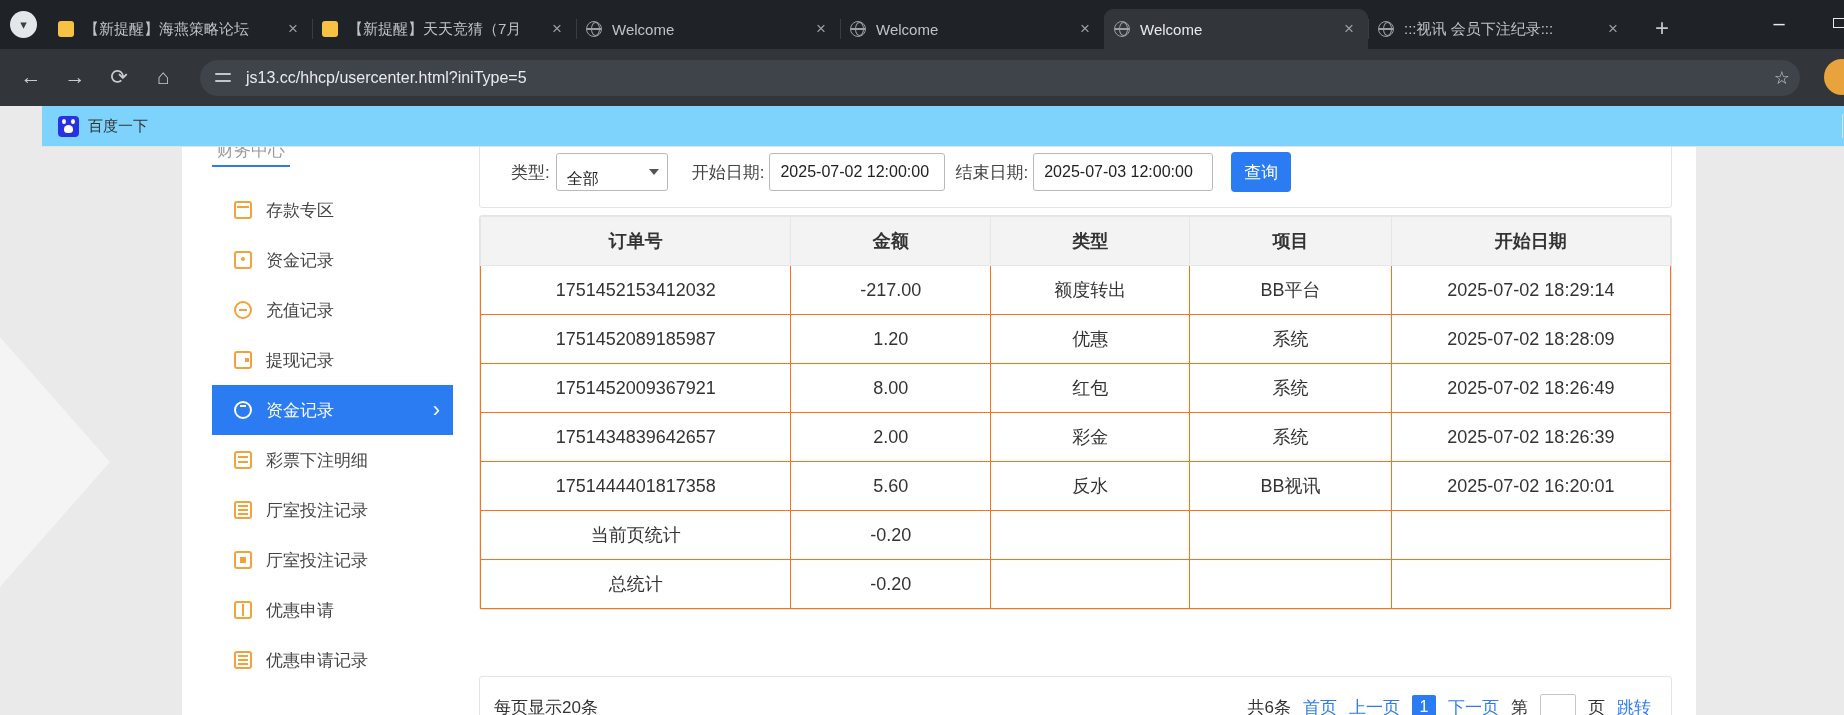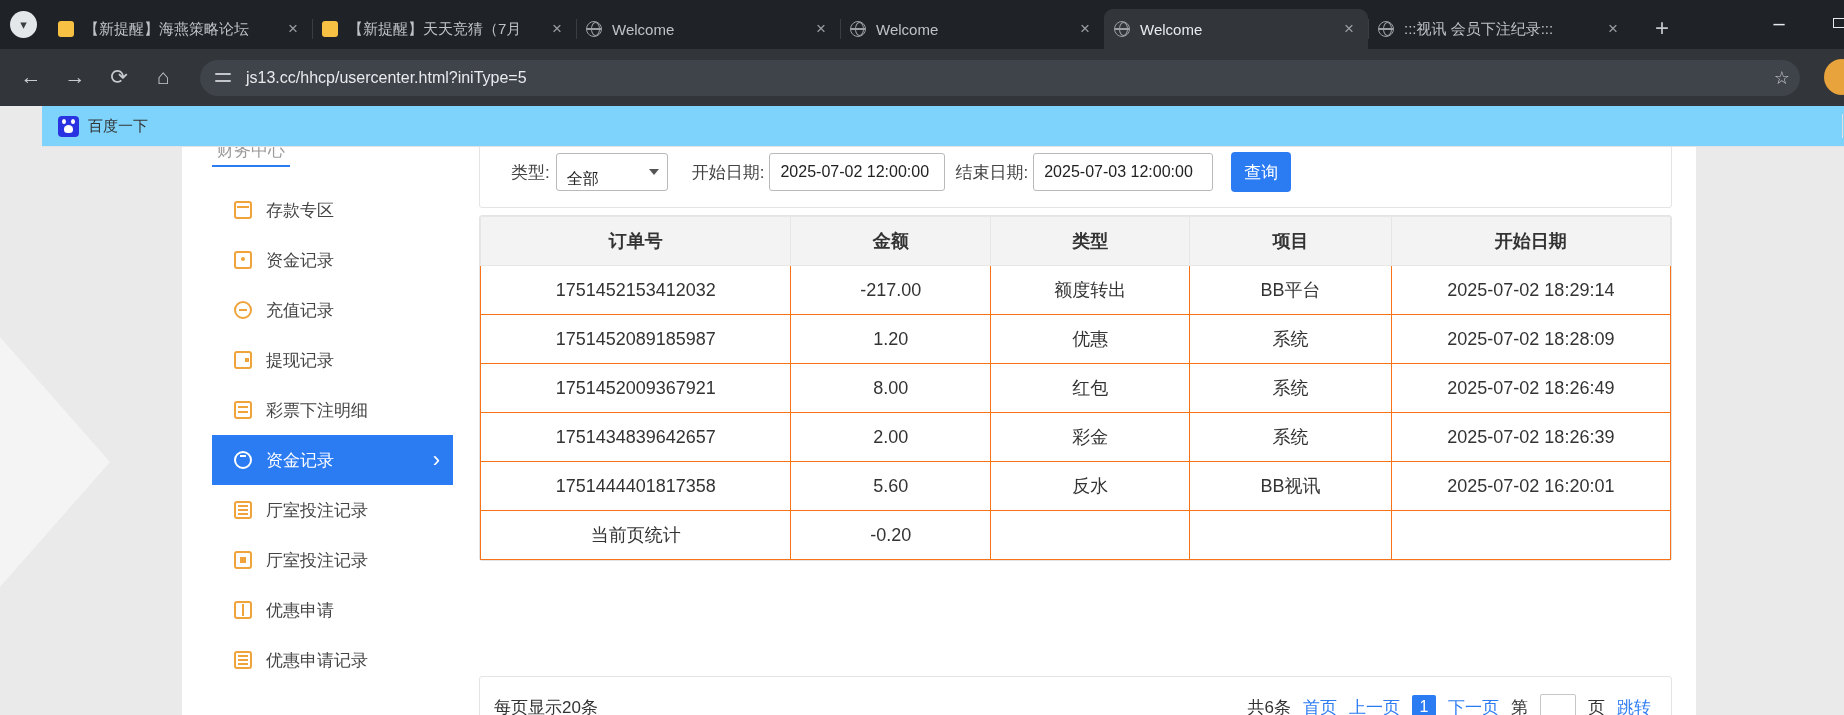--- a/index.html
+++ b/index.html
@@ -205,28 +205,28 @@
         <span>资金记录</span>
       </div>
       <div class="side-item">
         <span class="s-icon ic-coin"></span>
         <span>充值记录</span>
       </div>
       <div class="side-item">
         <span class="s-icon ic-wallet"></span>
         <span>提现记录</span>
       </div>
-      <div class="side-item">
-        <span class="s-icon ic-note"></span>
-        <span>彩票下注明细</span>
-      </div>
       <div class="side-item active">
         <span class="s-icon ic-bag"></span>
         <span>资金记录</span>
         <span class="chev">›</span>
+      </div>
+      <div class="side-item">
+        <span class="s-icon ic-note"></span>
+        <span>彩票下注明细</span>
       </div>
       <div class="side-item">
         <span class="s-icon ic-list"></span>
         <span>厅室投注记录</span>
       </div>
       <div class="side-item">
         <span class="s-icon ic-report"></span>
         <span>厅室投注记录</span>
       </div>
       <div class="side-item">
@@ -311,20 +311,27 @@
           <td>BB视讯</td>
           <td>2025-07-02 16:20:01</td>
         </tr>
         <tr>
           <td>当前页统计</td>
           <td>-0.20</td>
           <td></td>
           <td></td>
           <td></td>
         </tr>
+        <tr>
+          <td>总统计</td>
+          <td>-0.20</td>
+          <td></td>
+          <td></td>
+          <td></td>
+        </tr>
       </tbody>
     </table>
   </div>
 
   <div class="panel" id="pagi-box">
     <div id="pagi-row">
       <span id="page-size-text">每页显示20条</span>
       <span id="pagi-right">
         <span class="pg-text">共6条</span>
         <span class="pg-link">首页</span>

